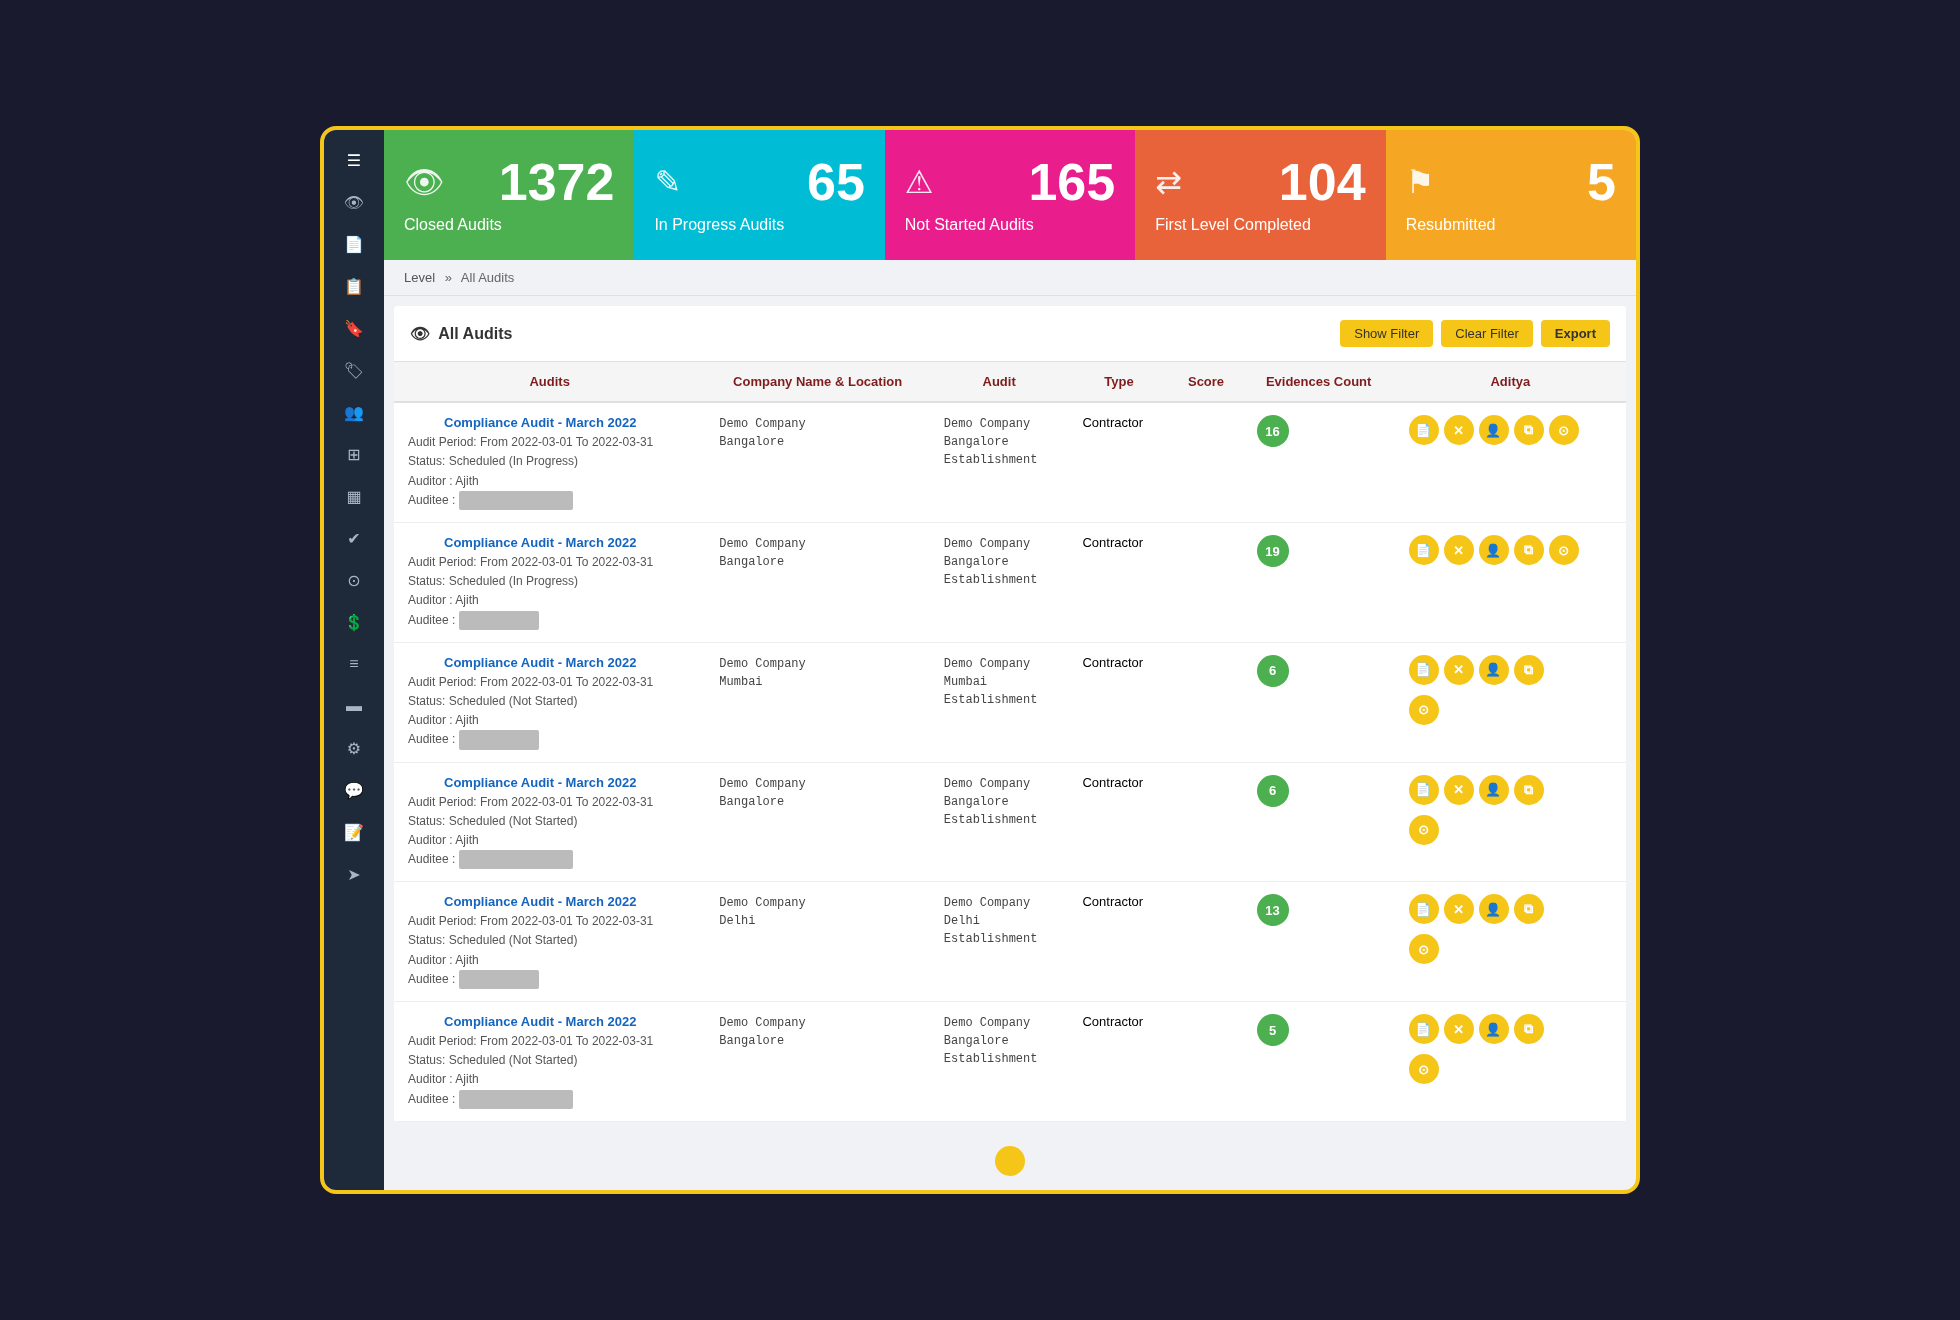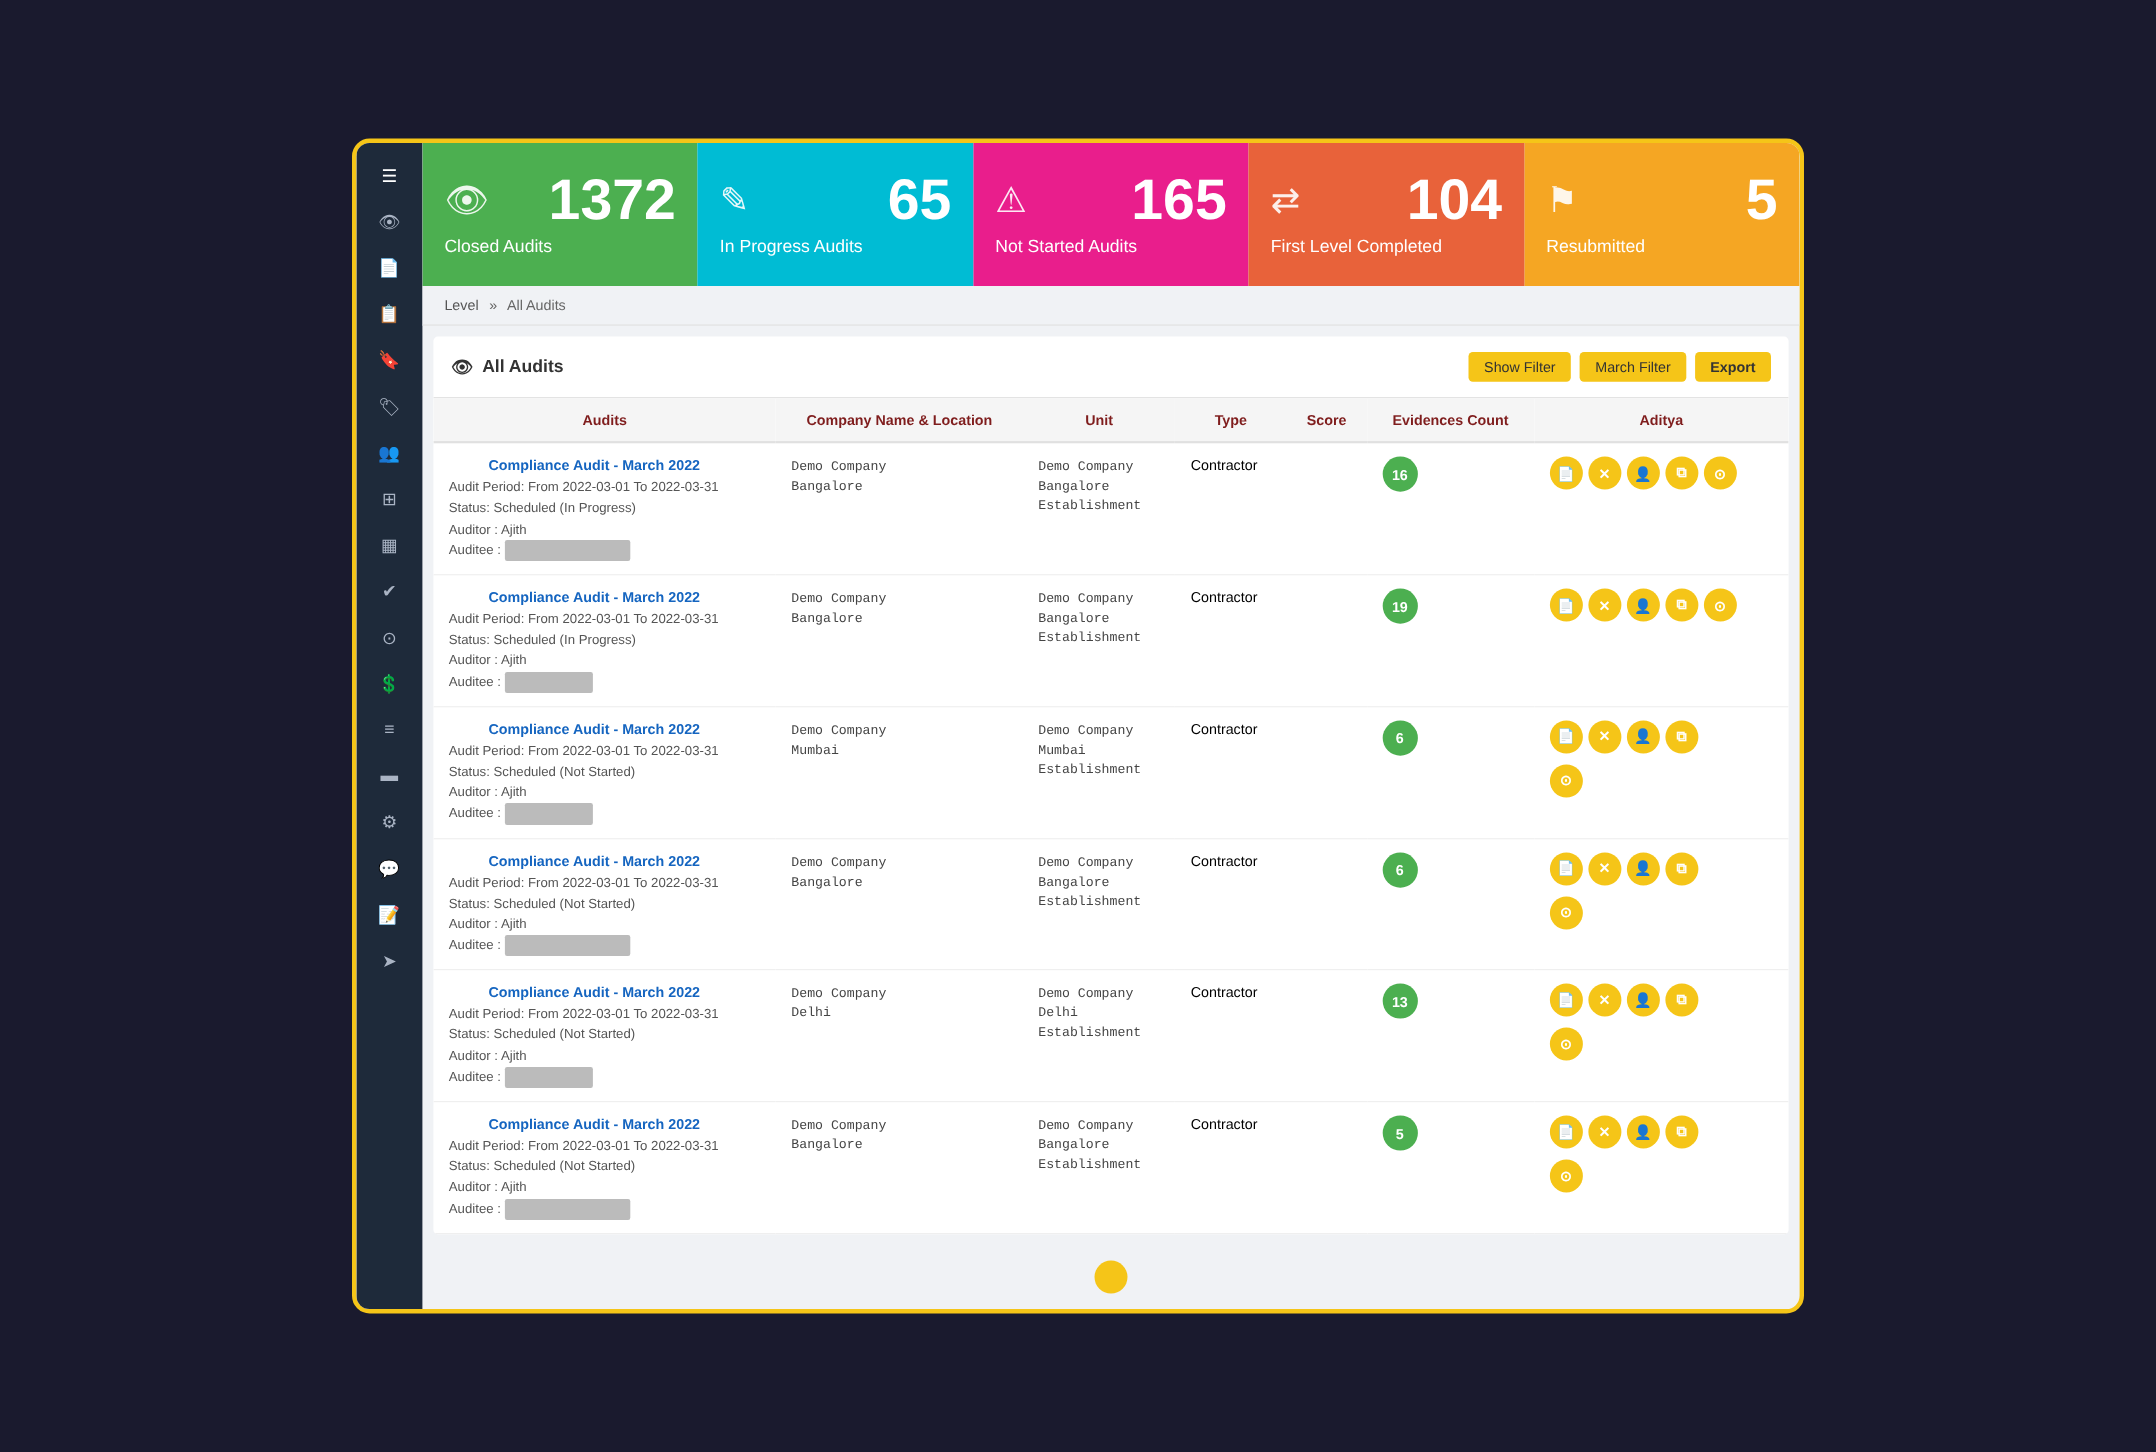--- a/index.html
+++ b/index.html
@@ -287,31 +287,31 @@
     </div>
 
     <div class="content-area">
       <div class="content-header">
         <div class="content-title">
           <span>👁</span>
           <span>All Audits</span>
         </div>
         <div class="header-btns">
           <button class="btn-filter btn-show">Show Filter</button>
-          <button class="btn-filter btn-clear">March Filter</button>
+          <button class="btn-filter btn-clear">Clear Filter</button>
           <button class="btn-filter btn-export">Export</button>
         </div>
       </div>
 
       <table>
         <thead>
           <tr>
             <th>Audits</th>
             <th>Company Name &amp; Location</th>
-            <th>Unit</th>
+            <th>Audit</th>
             <th>Type</th>
             <th>Score</th>
             <th>Evidences Count</th>
             <th>Aditya</th>
           </tr>
         </thead>
         <tbody id="table-body">
         <tr>
               <td>
     <a href="#" class="audit-link">Compliance Audit - March 2022</a>

